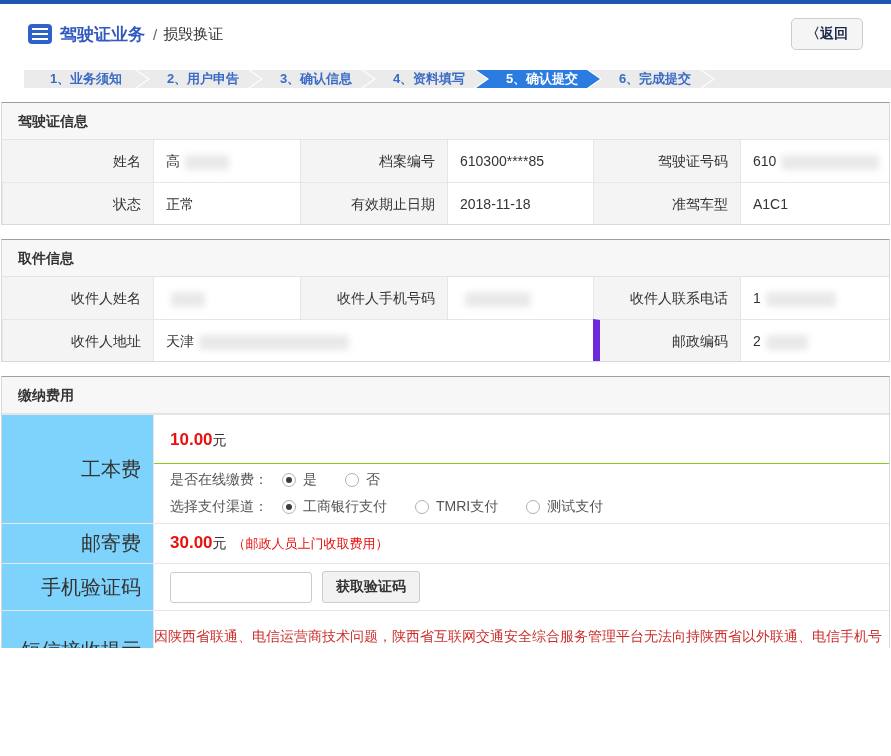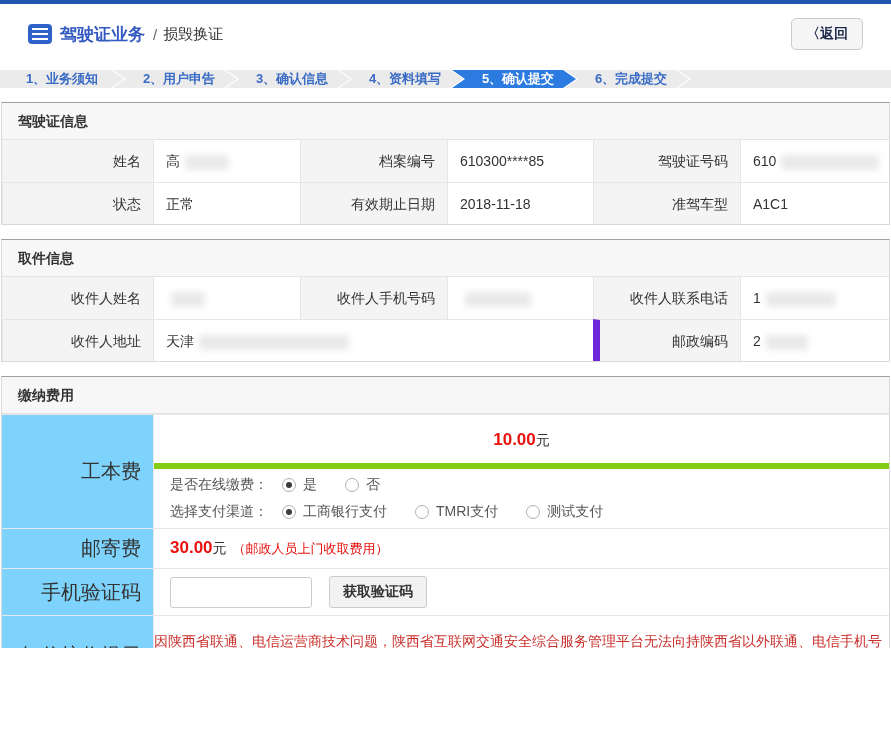--- a/index.html
+++ b/index.html
@@ -16,21 +16,21 @@
 
                background:repeating-linear-gradient(#fff 0 2px, transparent 2px 5px); }
   .hdr-title { color:#3259c0; font-size:17px; font-weight:bold; }
   .hdr-sep { color:#666; font-size:15px; margin:0 6px 0 8px; }
   .hdr-sub { color:#333; font-size:15px; }
   .back-btn { margin-left:auto; margin-right:18px; background:#f5f5f5; border:1px solid #ccc;
               border-radius:5px; color:#1e2a4a; font-size:14px; font-weight:bold;
               padding:6px 14px; cursor:pointer; }
 
   
-  .steps { display:flex; height:34px; margin-top:10px; font-size:13px; }
+  .steps { display:flex; height:34px; margin-top:10px; font-size:13px;padding-left:24px; }
   .step { width:124px; background:#ebebeb; color:#3a6bc5; font-weight:bold;
           display:flex; align-items:center; justify-content:center;
           clip-path:polygon(0 0, calc(100% - 13px) 0, 100% 50%, calc(100% - 13px) 100%, 0 100%, 13px 50%);
           margin-left:-11px; padding-left:8px; }
   .step.first { clip-path:polygon(0 0, calc(100% - 13px) 0, 100% 50%, calc(100% - 13px) 100%, 0 100%);
           margin-left:0; padding-left:0; }
   .step.active { background:#2c7be0; color:#fff; }
   .step-filler { flex:1; background:#ebebeb; margin-left:-11px;
           clip-path:polygon(0 0, 100% 0, 100% 100%, 0 100%, 13px 50%); }
 
@@ -47,37 +47,37 @@
   .val + .lbl { border-left:1px solid #e6e6e6; }
   .redact { display:inline-block; height:15px; background:#e9e9e9; border-radius:3px;
             filter:blur(3px); vertical-align:middle; margin-left:5px; }
 
   
   .pay-row { display:grid; grid-template-columns:151px 1fr; border-top:1px solid #e6e6e6; }
   .pay-row:first-of-type { border-top:none; }
   .pay-lbl { background:#7dd3fc; color:#333; font-size:20px; text-align:right; padding:4px 12px;
              display:flex; align-items:center; justify-content:flex-end; }
   .pay-val { background:#fff; border-left:1px solid #e6e6e6; font-size:14px; color:#333; }
-  .fee-top { padding:15px 16px 13px; border-bottom:6px solid #84cc16;text-align:center; }
+  .fee-top { padding:15px 16px 13px; border-bottom:1px solid #84cc16; }
   .amount { color:#e8110e; font-weight:bold; font-size:17px; }
   .unit { color:#333; font-size:14px; }
   .red-note { color:#e8110e; font-size:13px; margin-left:6px; }
   .radio-line { padding:7px 16px; color:#555; display:flex; align-items:center; }
   .radio-line.tight { padding-top:2px;align-items:flex-end; }
   .radio-q { margin-right:14px; }
   .radio-opt { display:flex; align-items:center; margin-right:28px; cursor:pointer; }
   .radio { width:14px; height:14px; border:1px solid #b0b0b0; border-radius:50%; background:#fff;
            display:inline-block; position:relative; margin-right:7px; flex:0 0 auto; }
   .radio.checked::after { content:""; position:absolute; left:3px; top:3px; width:6px; height:6px;
            border-radius:50%; background:#3c3c3c; }
   .simple-val { padding:0 16px; line-height:38px; }
   .sms-val { padding:7px 16px; display:flex; align-items:center; }
   .sms-input { width:142px; height:31px; border:1px solid #ccc; border-radius:3px; padding:0 8px;
                font-size:14px; }
-  .sms-btn { height:32px; margin-left:17px; padding:0 13px; background:#f2f2f2; border:1px solid #ccc;
+  .sms-btn { height:32px; margin-left:10px; padding:0 13px; background:#f2f2f2; border:1px solid #ccc;
              border-radius:3px; color:#333; font-size:14px; font-weight:bold; cursor:pointer; }
   .notice-val { padding:12px 0; color:#c9302c; font-size:14px; line-height:1.95; }
 
   
   .footer { margin-top:auto; background:#f3f3f3; border-top:1px solid #e2e2e2; padding:15px 48px 15px 0;
             display:flex; justify-content:flex-end; gap:18px; }
   .btn-blue { background:#3e80f0; color:#fff; border:none; border-radius:3px; padding:9px 17px;
               font-size:14px; font-weight:bold; cursor:pointer; }
 </style>
 </head>

